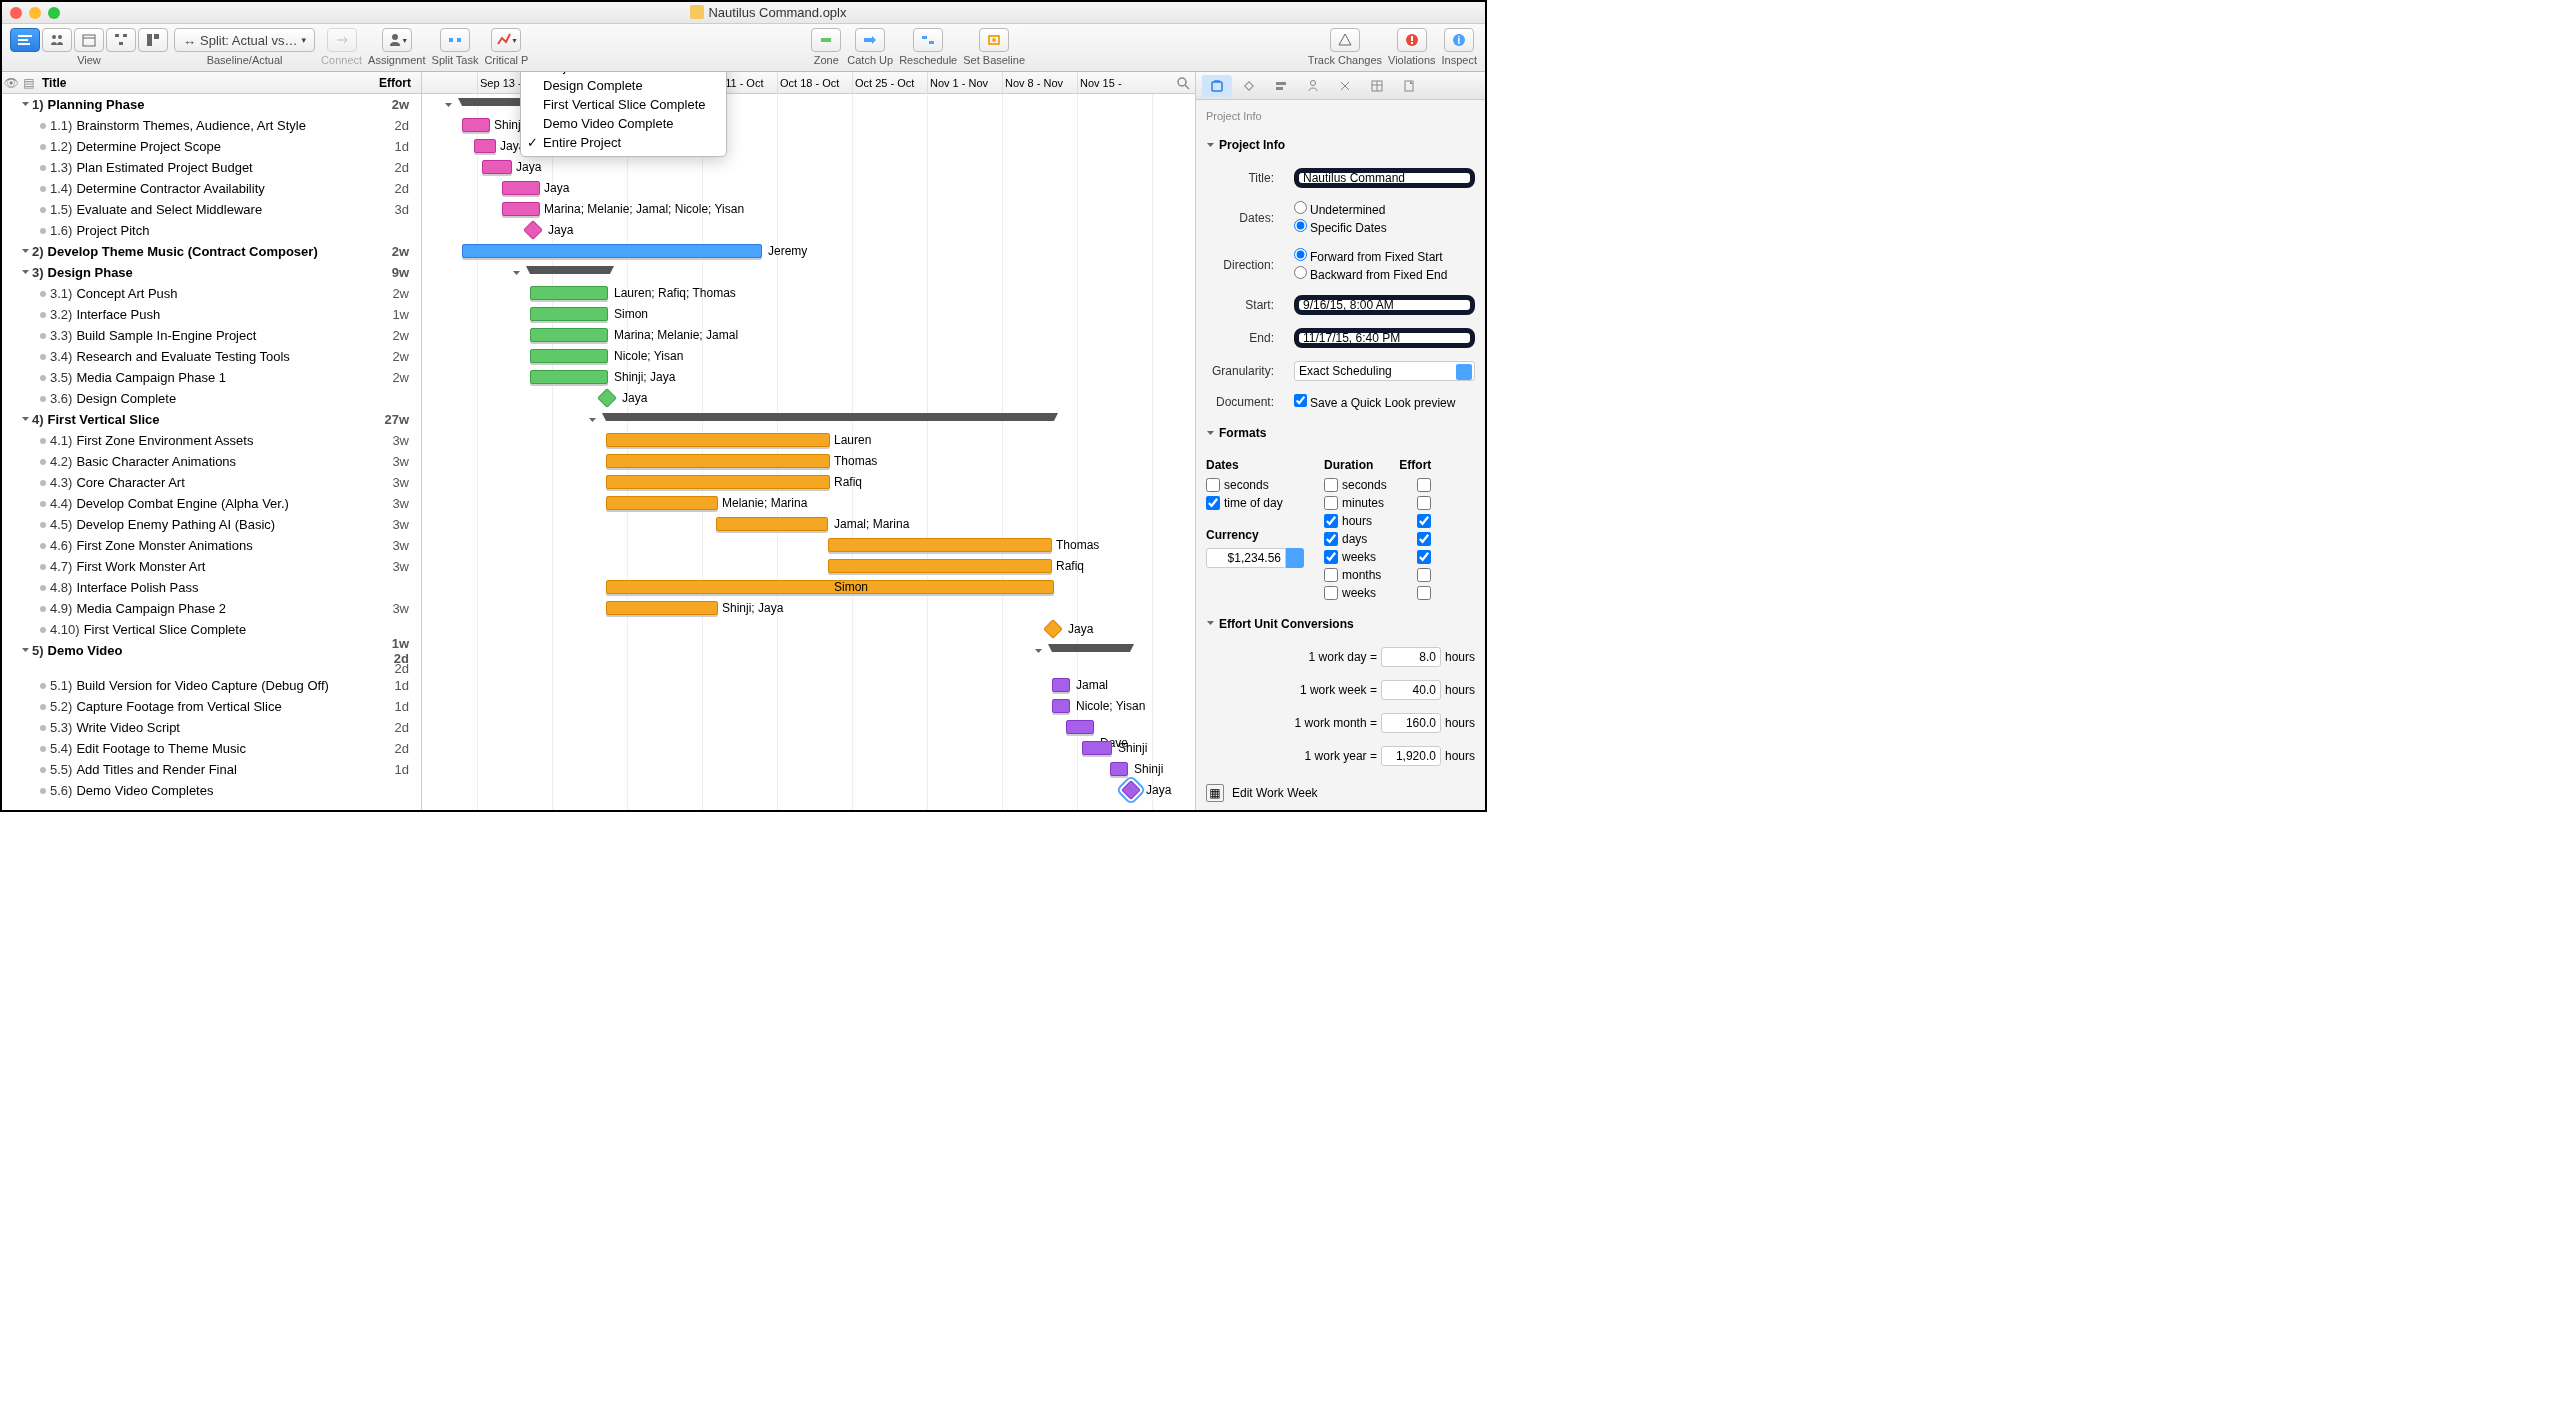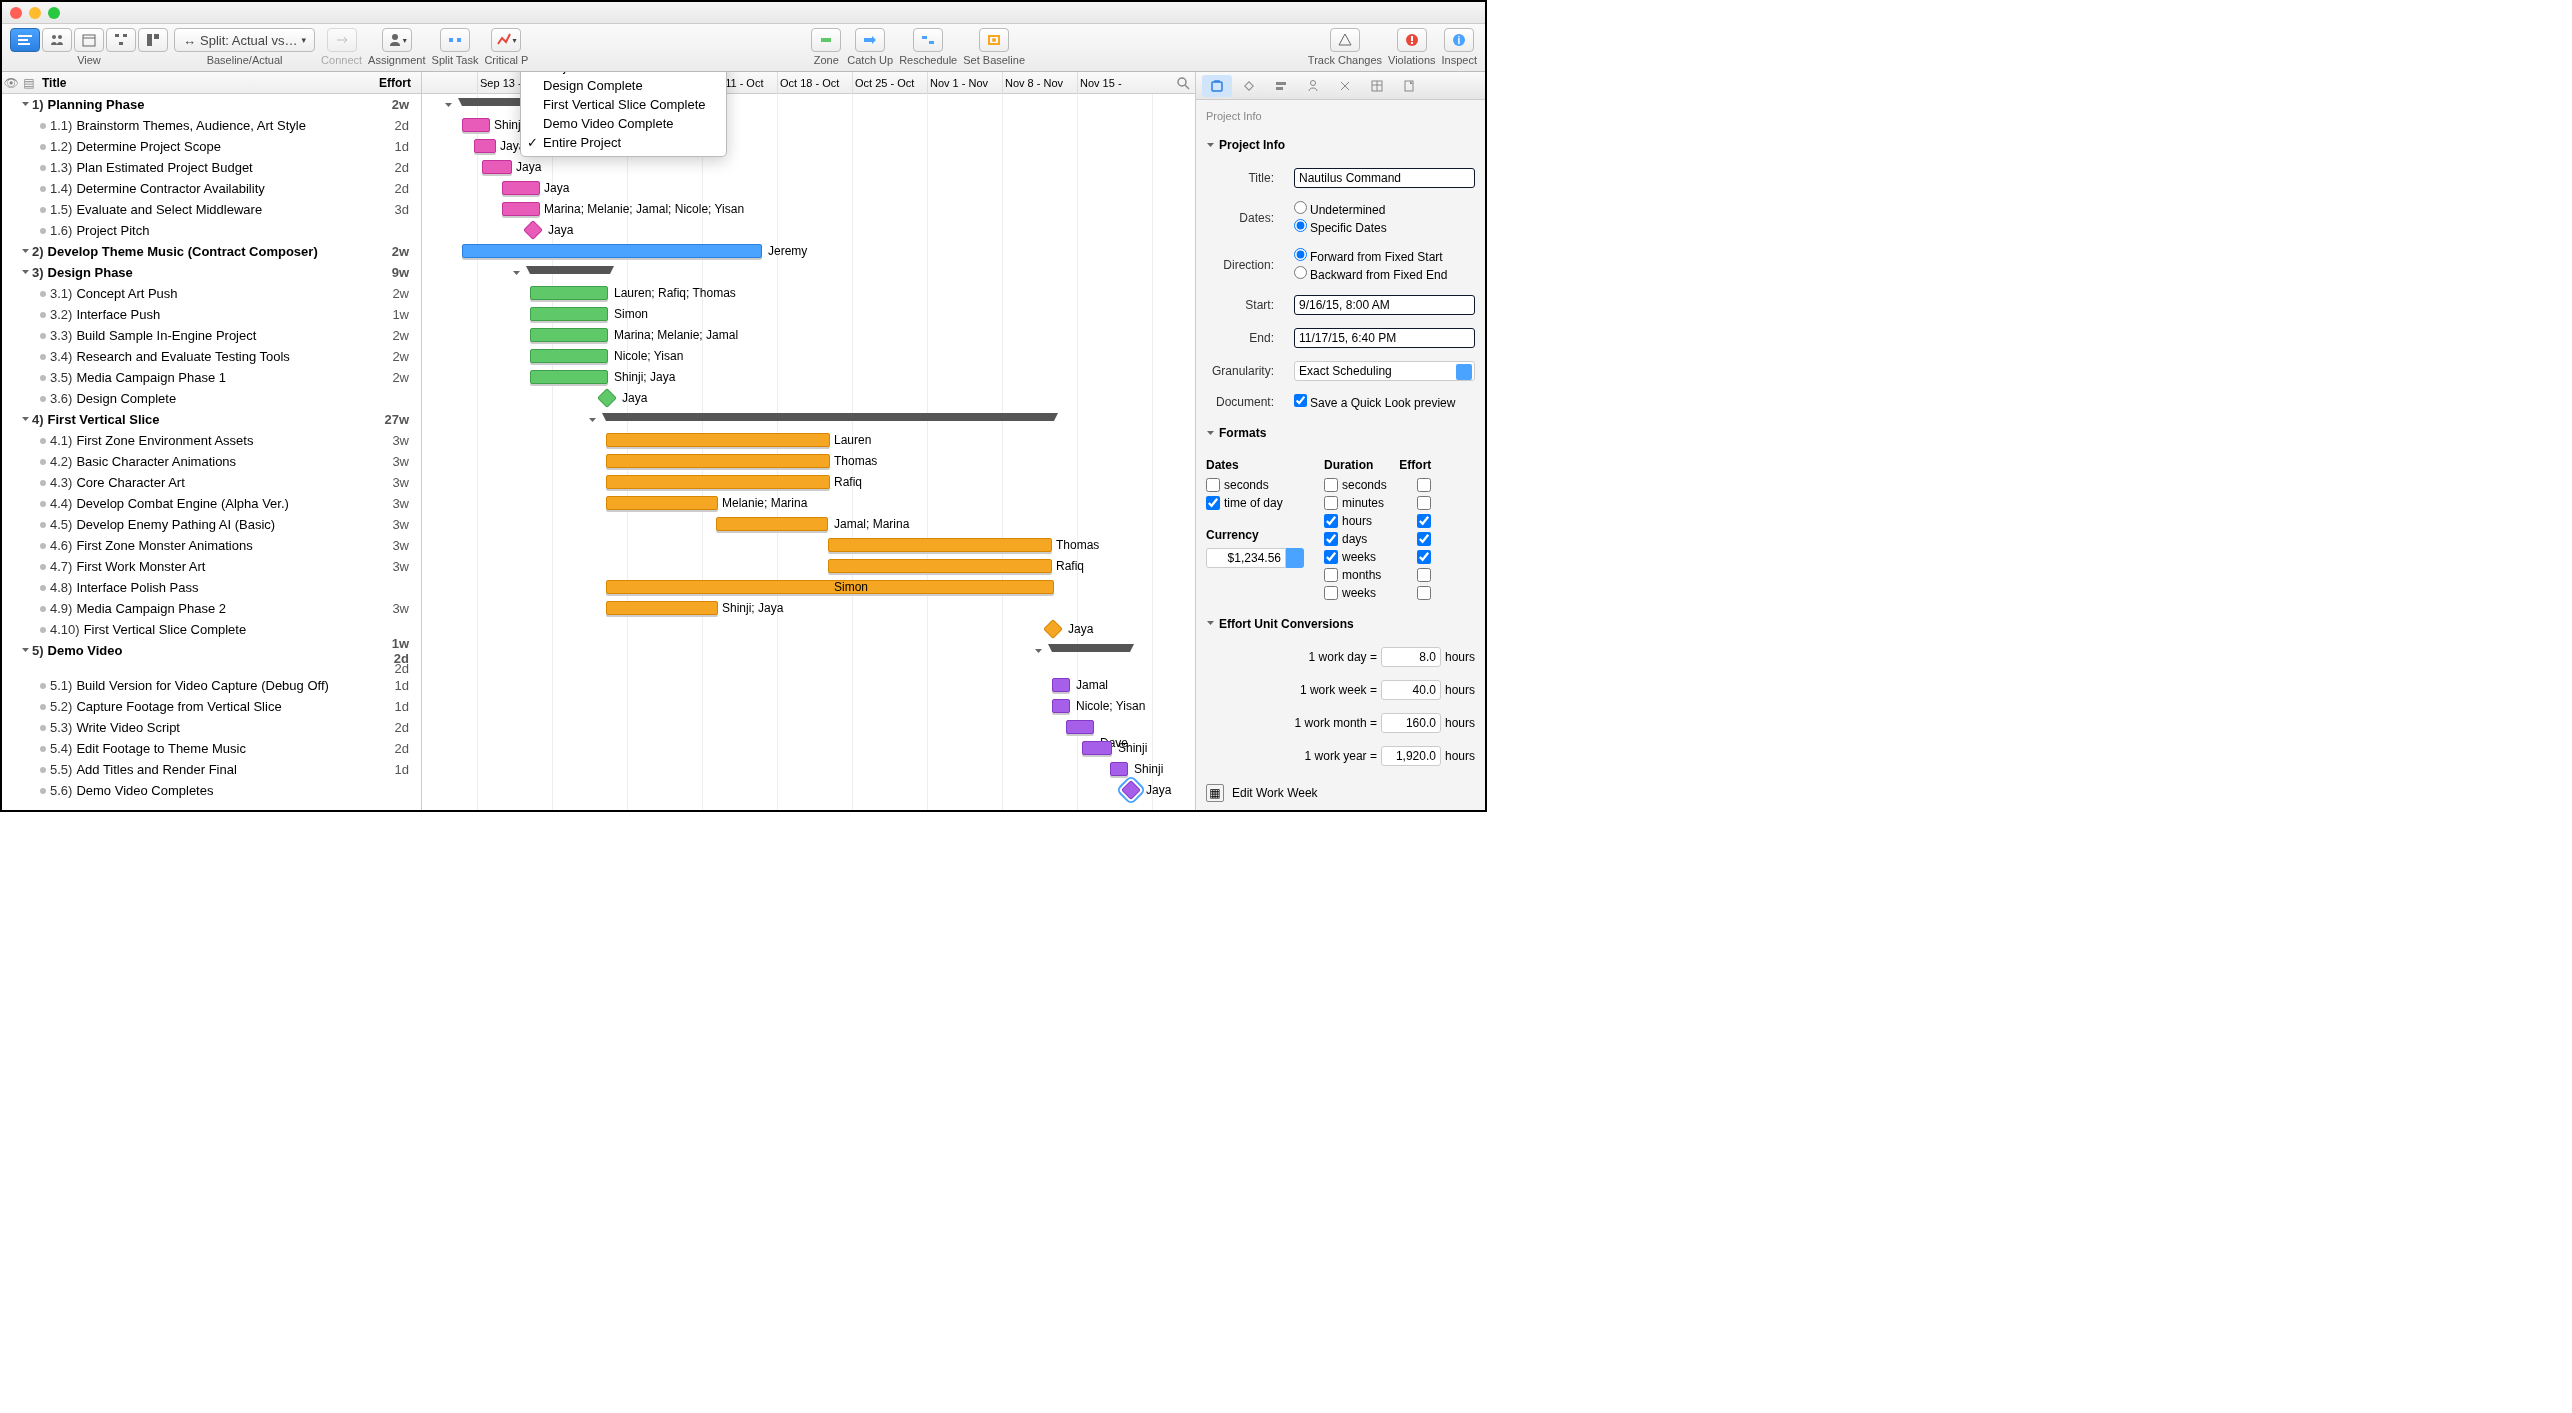--- a/index.html
+++ b/index.html
@@ -64,21 +64,21 @@
 .dropdown-menu .item.checked:before{content:"✓";position:absolute;left:6px;}
 .inspector{width:290px;border-left:1px solid #ccc;background:#f4f4f4;display:flex;flex-direction:column;overflow-y:auto;justify-content:space-between;}
 .insp-tabs{height:28px;background:linear-gradient(#fafafa,#e6e6e6);border-bottom:1px solid #ccc;display:flex;align-items:center;padding:0 6px;gap:2px;}
 .insp-tab{width:30px;height:22px;display:flex;align-items:center;justify-content:center;border-radius:3px;color:#666;}
 .insp-tab.active{background:#d0e4fb;color:#2a7fe0;}
 .insp-title{font-size:11px;color:#888;padding:3px 10px;}
 .section-hdr{display:flex;align-items:center;padding:6px 10px;font-weight:bold;font-size:12px;gap:4px;}
 .section-hdr svg{width:9px;height:9px;}
 .form-row{display:flex;align-items:center;padding:3px 10px;gap:20px;font-size:12px;}
 .form-row .lbl{width:68px;text-align:right;color:#333;}
-.form-row input[type=text]{flex:1;height:20px;border:1px solid #0f172a;border-radius:3px;padding:0 4px;font-size:12px;background:#fff;}
+.form-row input[type=text]{flex:1;height:20px;border:5px solid #0f172a;border-radius:8px;padding:0 4px;font-size:12px;background:#fff;}
 .form-row input[type=radio],.form-row input[type=checkbox]{margin-right:3px;}
 .radio-stack{display:flex;flex-direction:column;gap:2px;}
 .select{flex:1;height:20px;border:1px solid #ccc;border-radius:3px;background:#fff;display:flex;align-items:center;padding:0 4px;font-size:12px;position:relative;}
 .select:after{content:"";position:absolute;right:2px;top:2px;width:16px;height:16px;background:#4aa3ff;border-radius:2px;}
 .formats-grid{display:flex;padding:4px 10px;gap:20px;font-size:12px;}
 .fmt-col{display:flex;flex-direction:column;gap:4px;}
 .fmt-col .hdr{font-weight:bold;margin-bottom:2px;}
 .fmt-row{display:flex;align-items:center;gap:4px;}
 .fmt-row input[type=checkbox]{width:14px;height:14px;}
 .cur-input{display:flex;align-items:center;}
@@ -92,20 +92,21 @@
 </style>
 </head>
 <body>
 
 <div class="titlebar">
   <div class="traffic">
     <span class="tr-close"></span>
     <span class="tr-min"></span>
     <span class="tr-max"></span>
   </div>
+  <div class="wtitle"><span class="doc-icon"></span><span>Nautilus Command.oplx</span></div>
 </div>
 
 <div class="toolbar">
   <div class="tool-group">
     <div class="tool-btns">
       <div class="tbtn blue">
           <svg viewBox="0 0 16 16">
             <rect x="1" y="3" width="14" height="2" fill="#fff"></rect>
             <rect x="1" y="7" width="10" height="2" fill="#fff"></rect>
             <rect x="1" y="11" width="12" height="2" fill="#fff"></rect>

